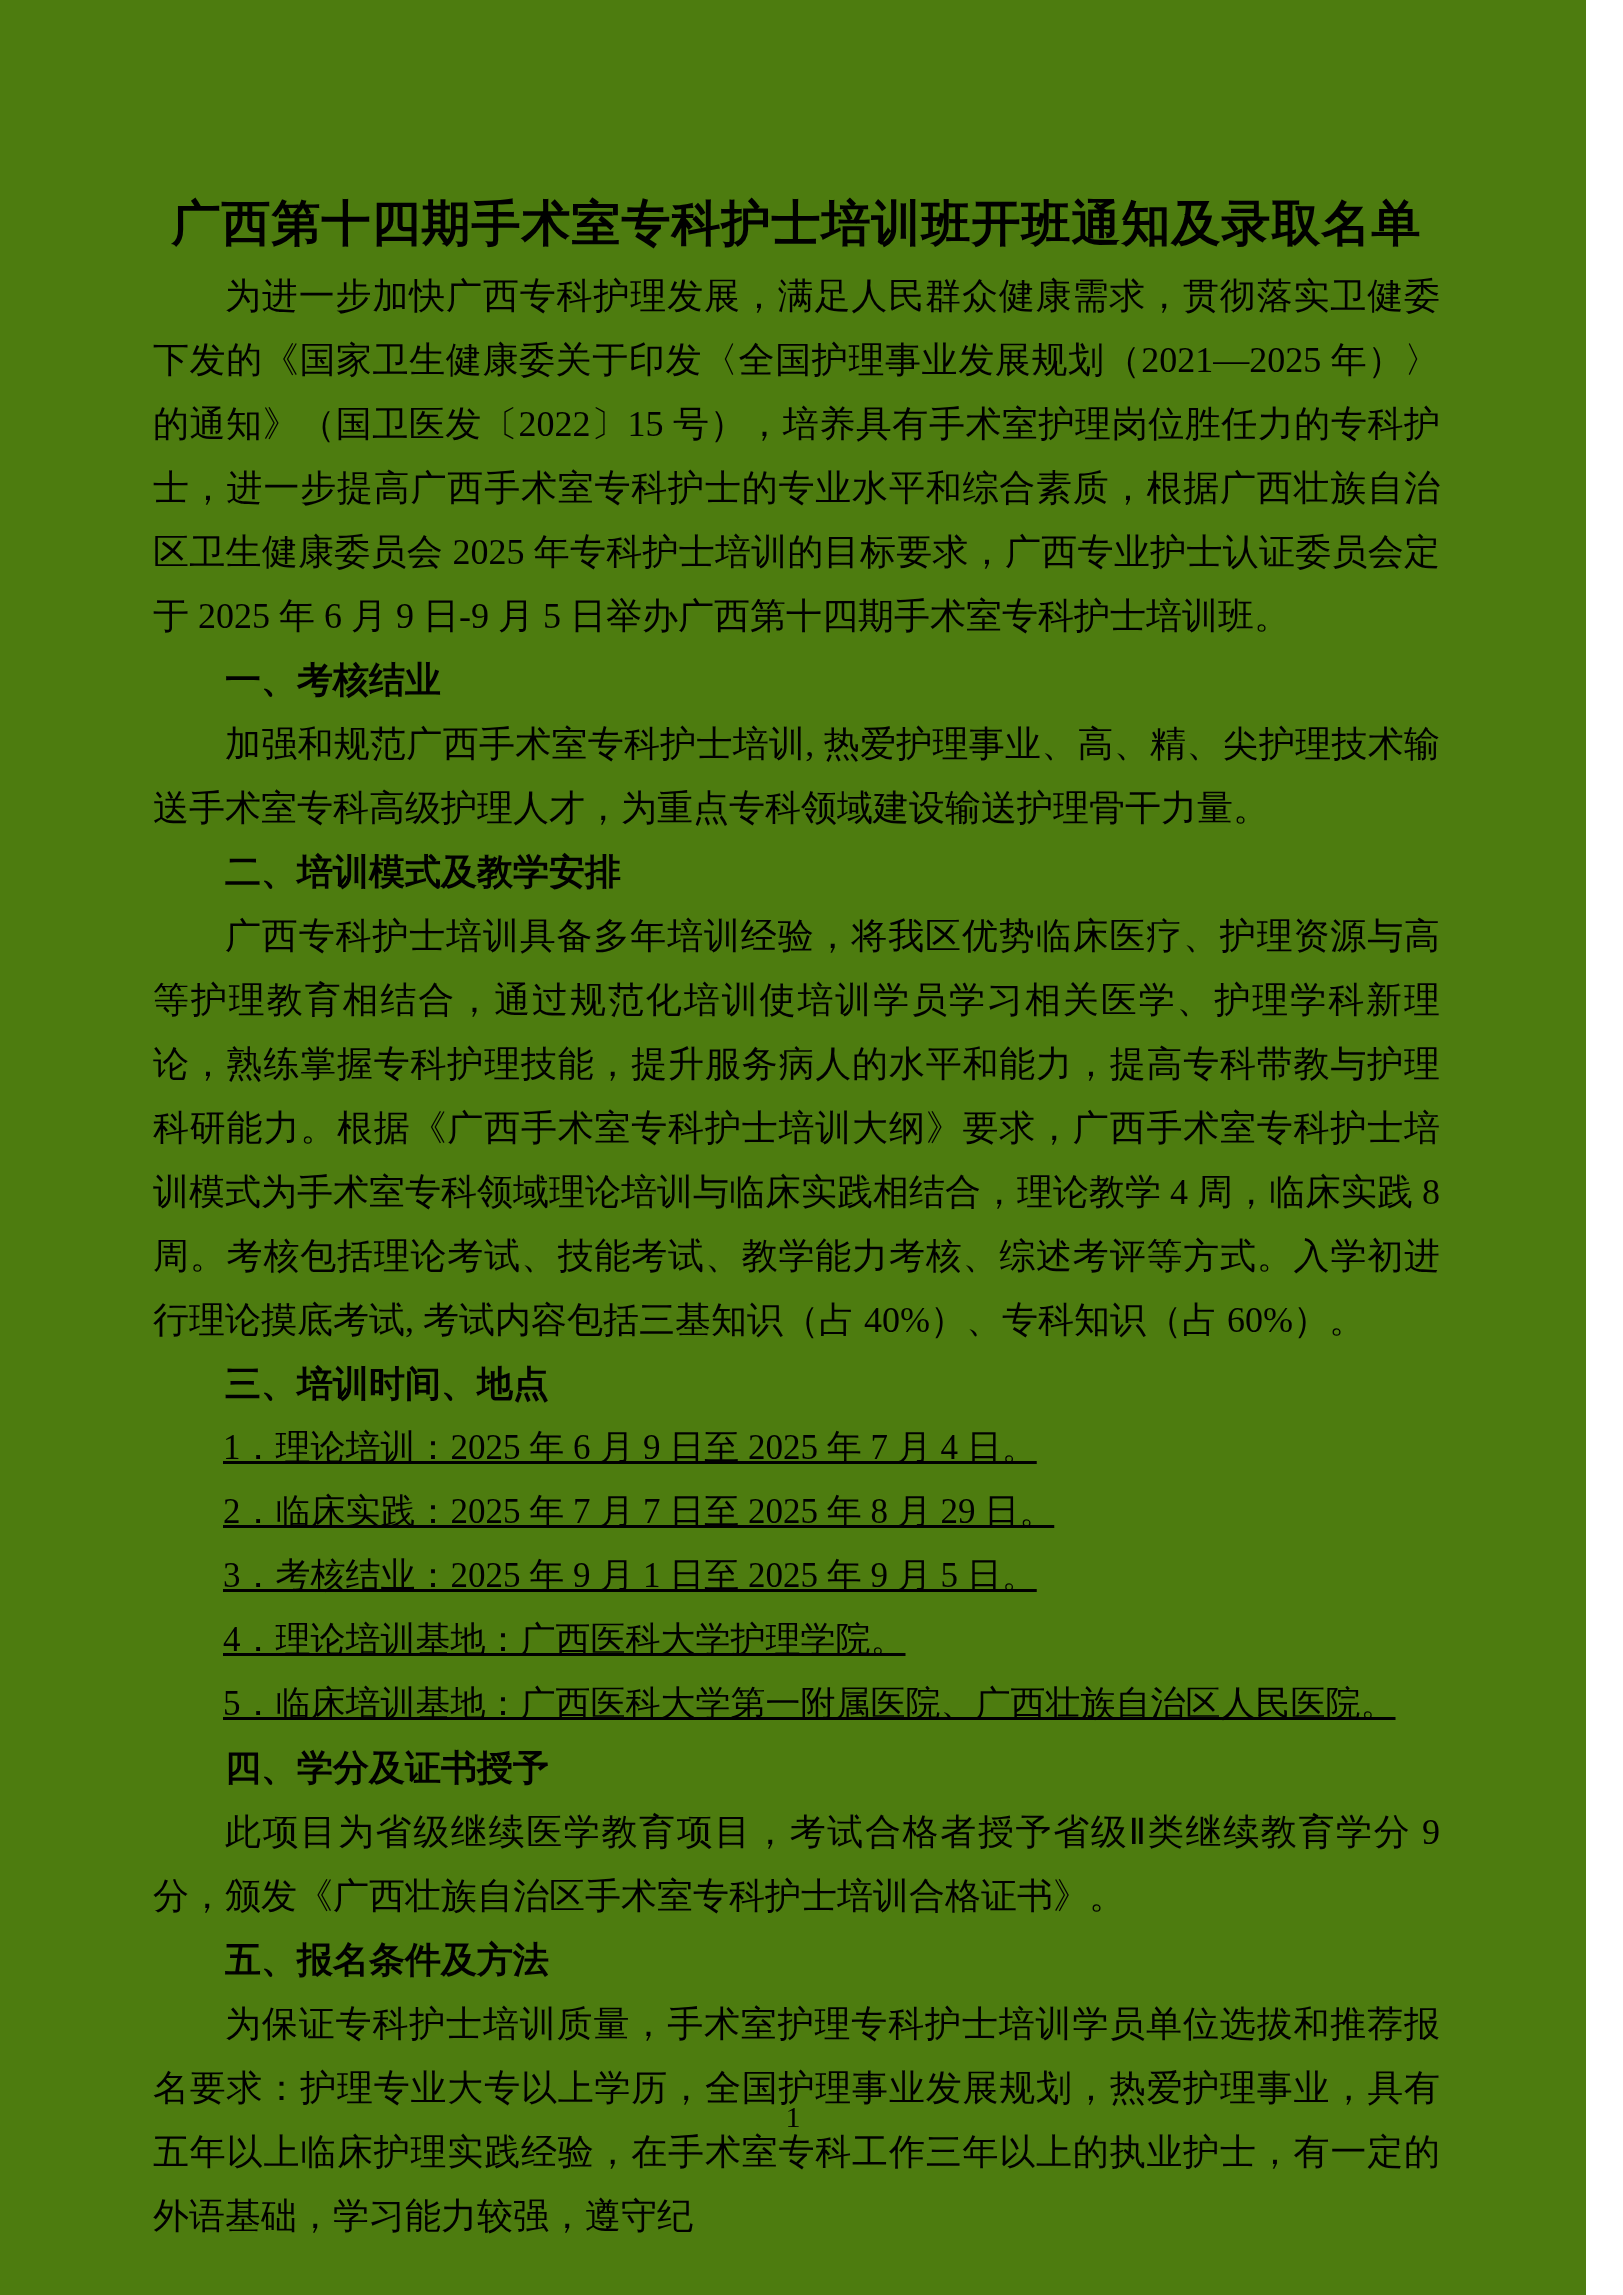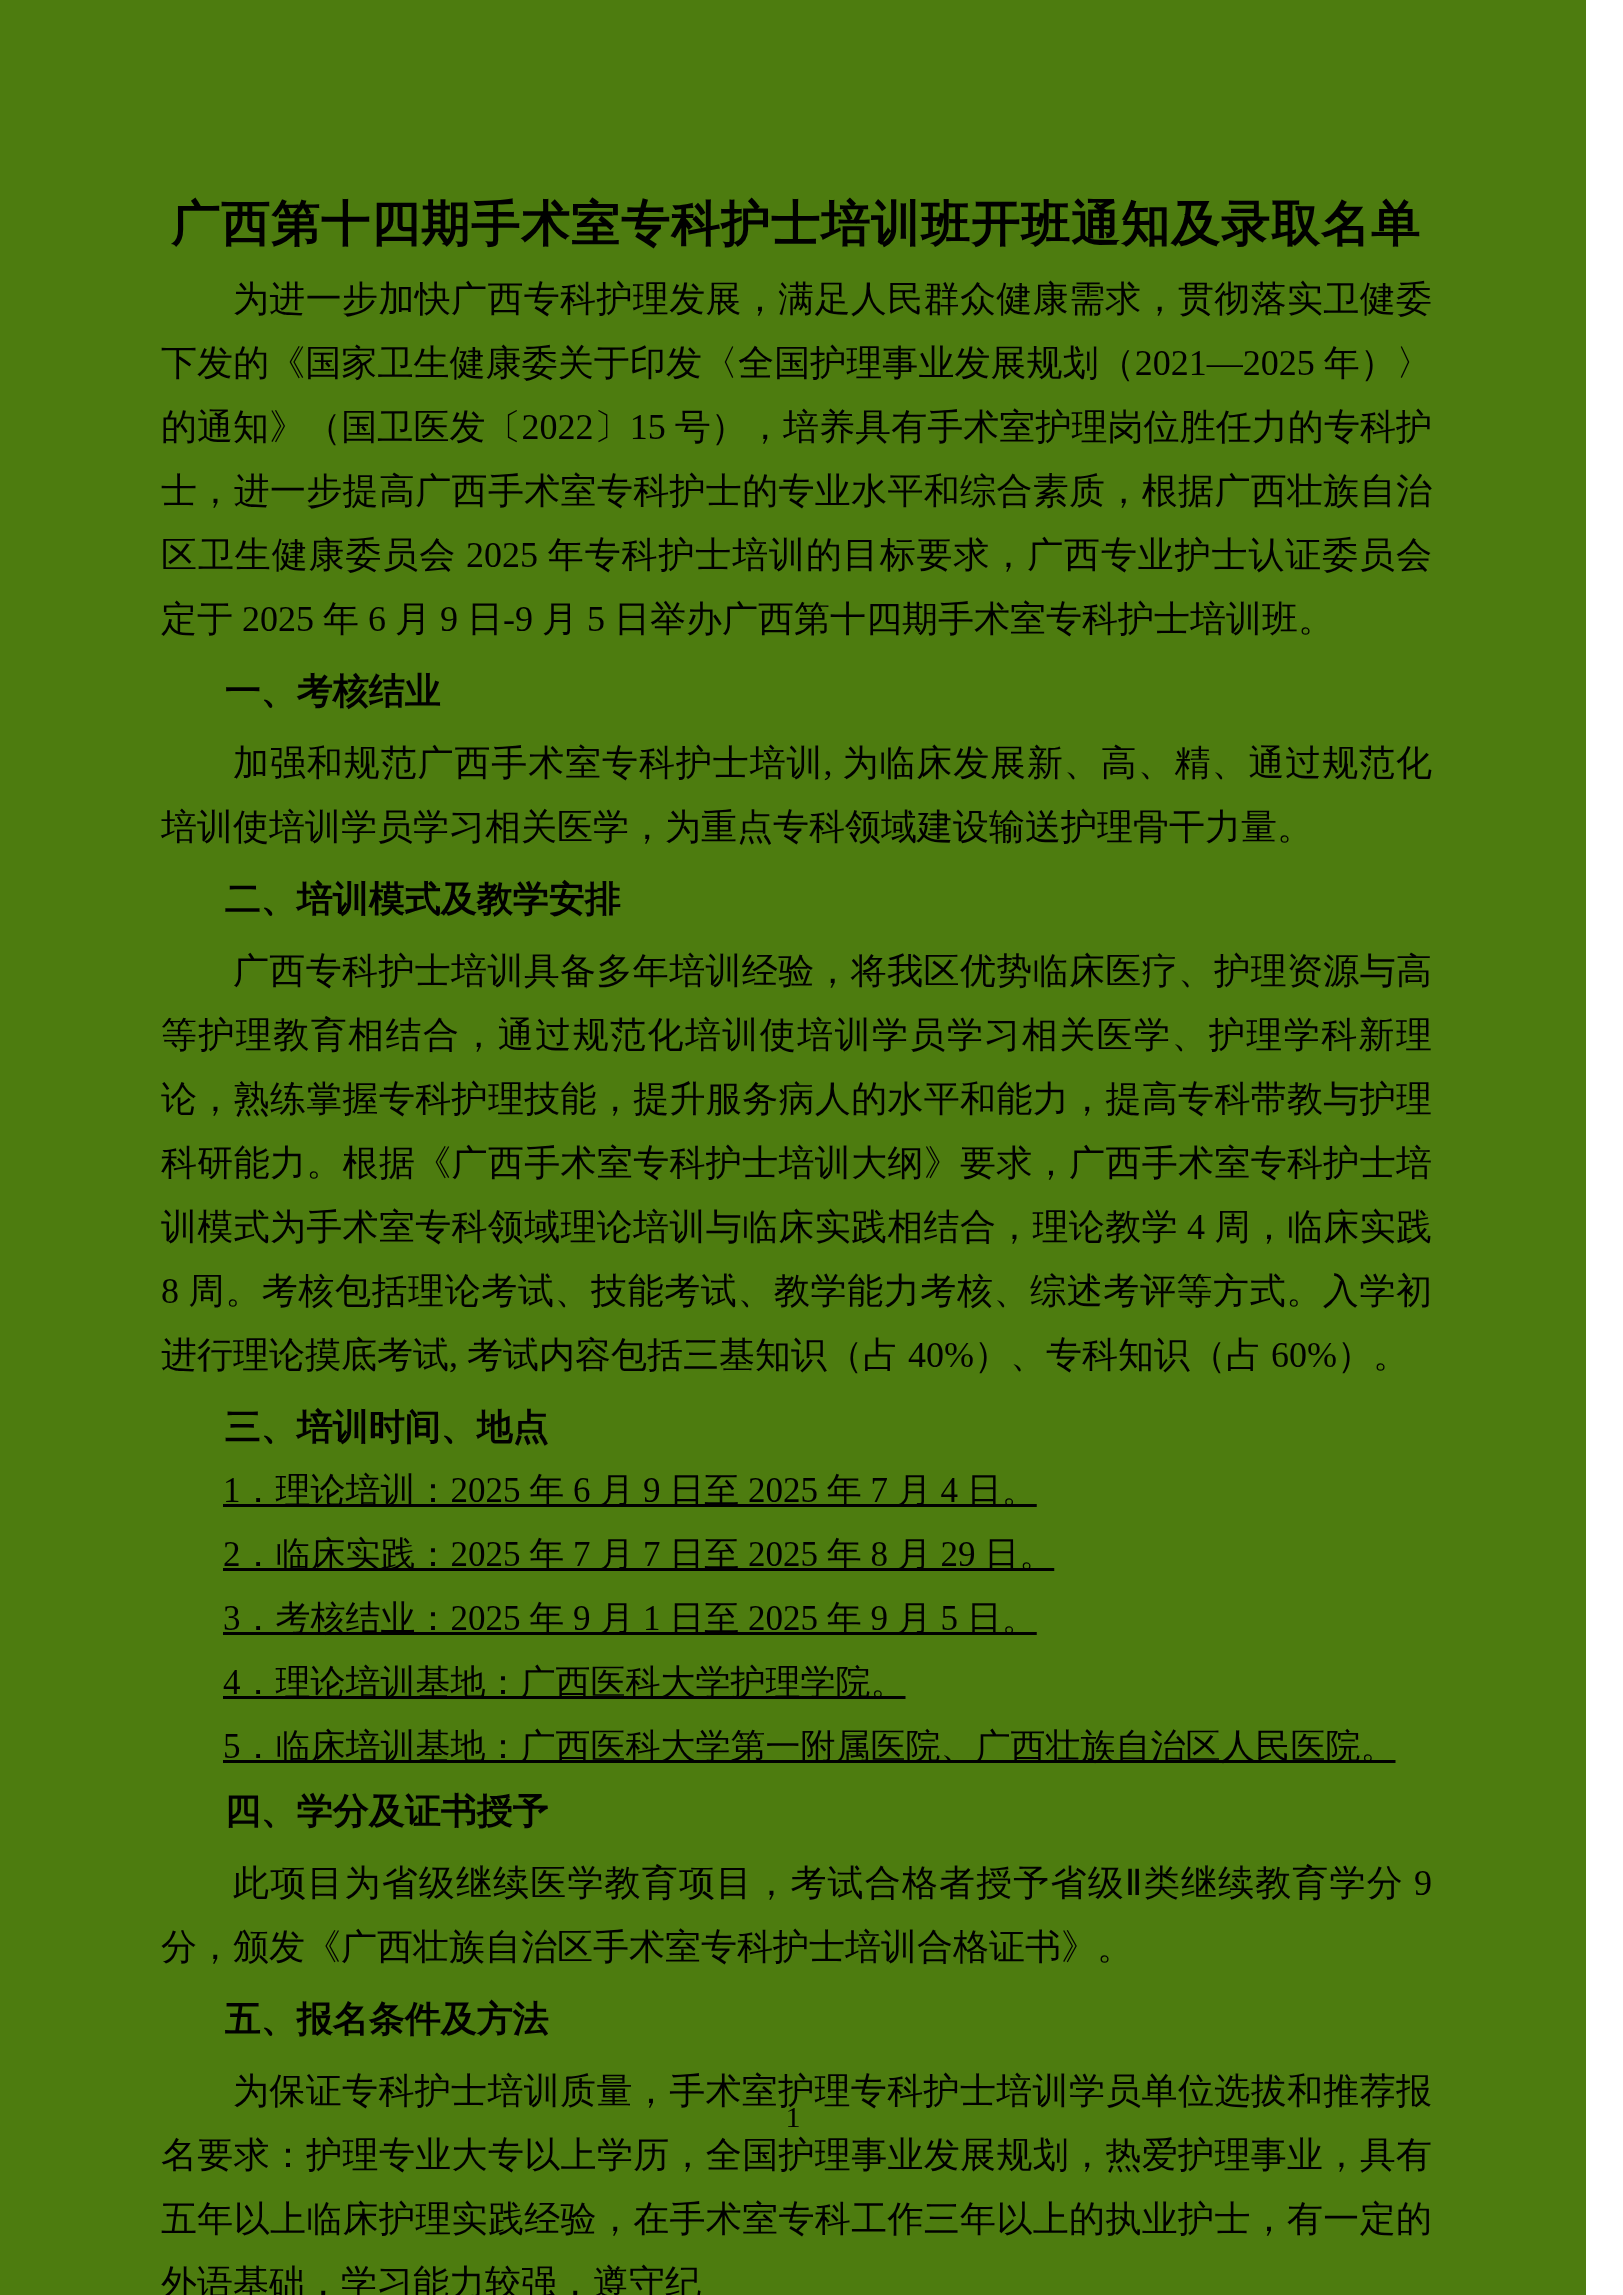--- a/index.html
+++ b/index.html
@@ -22,21 +22,21 @@
   .doc-title {
     margin: 0 0 5.1px 0;
     font-family: "Liberation Sans", sans-serif;
     font-weight: bold;
     font-size: 49px;
     line-height: 72px;
     text-align: center;
     letter-spacing: 1px;
   }
   .para {
-    margin: 8px;
+    margin: 0;
     font-size: 36px;
     line-height: 64px;
     text-align: justify;
     text-indent: 2em;
   }
   .sec-heading {
     margin: 0;
     font-family: "Liberation Sans", sans-serif;
     font-weight: bold;
     font-size: 36px;
@@ -65,21 +65,21 @@
 <body>
 
 <div class="page">
   <div class="content">
 
     <h1 class="doc-title">广西第十四期手术室专科护士培训班开班通知及录取名单</h1>
 
     <p class="para">为进一步加快广西专科护理发展，满足人民群众健康需求，贯彻落实卫健委下发的《国家卫生健康委关于印发〈全国护理事业发展规划（2021—2025 年）〉的通知》（国卫医发〔2022〕15 号），培养具有手术室护理岗位胜任力的专科护士，进一步提高广西手术室专科护士的专业水平和综合素质，根据广西壮族自治区卫生健康委员会 2025 年专科护士培训的目标要求，广西专业护士认证委员会定于 2025 年 6 月 9 日-9 月 5 日举办广西第十四期手术室专科护士培训班。</p>
 
     <h2 class="sec-heading">一、考核结业</h2>
-    <p class="para">加强和规范广西手术室专科护士培训, 为临床发展新、高、精、通过规范化培训使培训学员学习相关医学，为重点专科领域建设输送护理骨干力量。</p>
+    <p class="para">加强和规范广西手术室专科护士培训, 热爱护理事业、高、精、尖护理技术输送手术室专科高级护理人才，为重点专科领域建设输送护理骨干力量。</p>
 
     <h2 class="sec-heading">二、培训模式及教学安排</h2>
     <p class="para">广西专科护士培训具备多年培训经验，将我区优势临床医疗、护理资源与高等护理教育相结合，通过规范化培训使培训学员学习相关医学、护理学科新理论，熟练掌握专科护理技能，提升服务病人的水平和能力，提高专科带教与护理科研能力。根据《广西手术室专科护士培训大纲》要求，广西手术室专科护士培训模式为手术室专科领域理论培训与临床实践相结合，理论教学 4 周，临床实践 8 周。考核包括理论考试、技能考试、教学能力考核、综述考评等方式。入学初进行理论摸底考试, 考试内容包括三基知识（占 40%）、专科知识（占 60%）。</p>
 
     <h2 class="sec-heading">三、培训时间、地点</h2>
     <p class="list-item">1．理论培训：2025 年 6 月 9 日至 2025 年 7 月 4 日。</p>
     <p class="list-item">2．临床实践：2025 年 7 月 7 日至 2025 年 8 月 29 日。</p>
     <p class="list-item">3．考核结业：2025 年 9 月 1 日至 2025 年 9 月 5 日。</p>
     <p class="list-item">4．理论培训基地：广西医科大学护理学院。</p>
     <p class="list-item">5．临床培训基地：广西医科大学第一附属医院、广西壮族自治区人民医院。</p>

